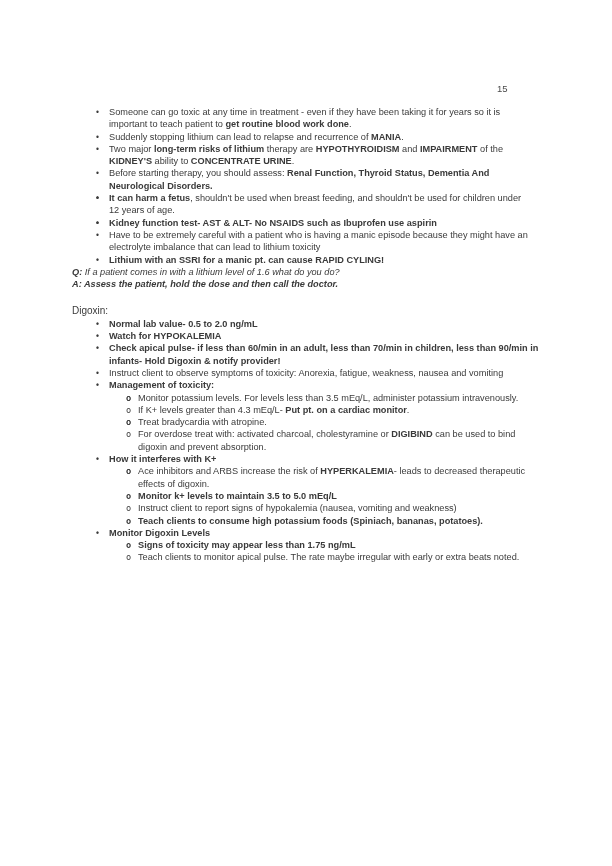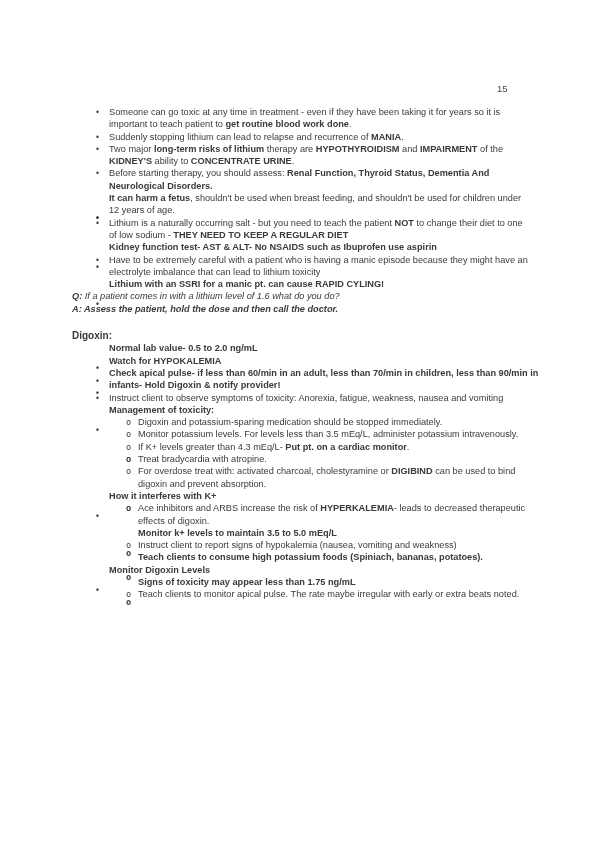--- a/index.html
+++ b/index.html
@@ -17,78 +17,77 @@
     position:absolute;
     left:497px;top:83px;
     font-size:9.5px;
     color:#4a4a4a;
   }
   .content{
     position:absolute;
     left:72px;top:106px;
     width:500px;
   }
-  .b{font-weight:700;margin-top:20px;}
+  .b{font-weight:700;}
   .li{
     position:relative;
     white-space:pre-wrap;
   }
   .li.l1{padding-left:37px;}
   .li.l2{padding-left:66px;}
   .marker{
     position:absolute;top:0;
     display:inline-block;
   }
   .l1 > .marker{left:24px;font-size:8.5px;}
   .l2 > .marker{left:54px;font-family:"DejaVu Sans Mono", monospace;font-size:8.6px;}
   .para{margin:0;white-space:pre-wrap;font-style:italic;}
   .heading{
     margin:15px 0 0 0;
     font-size:10px;
-    font-weight:700;
+    font-weight:400;
     line-height:12.3px;
   }
 </style>
 </head>
 <body>
 
 <div class="page">
   <div class="pagenum">15</div>
   <div class="content">
     <div>
         <div class="li l1"><span class="marker">•</span><span><span>Someone can go toxic at any time in treatment - even if they have been taking it for years so it is
 important to teach patient to </span><span class="b">get routine blood work done</span><span>.</span></span></div>
         <div class="li l1"><span class="marker">•</span><span><span>Suddenly stopping lithium can lead to relapse and recurrence of </span><span class="b">MANIA</span><span>.</span></span></div>
         <div class="li l1"><span class="marker">•</span><span><span>Two major </span><span class="b">long-term risks of lithium</span><span> therapy are </span><span class="b">HYPOTHYROIDISM</span><span> and </span><span class="b">IMPAIRMENT</span><span> of the
 </span><span class="b">KIDNEY'S</span><span> ability to </span><span class="b">CONCENTRATE URINE</span><span>.</span></span></div>
         <div class="li l1"><span class="marker">•</span><span><span>Before starting therapy, you should assess: </span><span class="b">Renal Function, Thyroid Status, Dementia And
 Neurological Disorders.</span></span></div>
         <div class="li l1"><span class="marker b">•</span></div>
         <div class="li l1"><span class="marker b">•</span><span><span class="b">It can harm a fetus</span><span>, shouldn't be used when breast feeding, and shouldn't be used for children under
 12 years of age.</span></span></div>
-        <div class="li l1"><span class="marker">•</span><span><span>Lithium is a naturally occurring salt - but you need to teach the patient </span><span class="b">NOT</span><span> to change their diet to one
-of low sodium - </span><span class="b">THEY NEED TO KEEP A REGULAR DIET</span></span></div>
+        <div class="li l1"><span class="marker">•</span></div>
         <div class="li l1"><span class="marker b">•</span><span><span class="b">Kidney function test- AST &amp; ALT- No NSAIDS such as Ibuprofen use aspirin</span></span></div>
         <div class="li l1"><span class="marker">•</span><span><span>Have to be extremely careful with a patient who is having a manic episode because they might have an
 electrolyte imbalance that can lead to lithium toxicity</span></span></div>
         <div class="li l1"><span class="marker b">•</span><span><span class="b">Lithium with an SSRI for a manic pt. can cause RAPID CYLING!</span></span></div>
       </div>
     <div>
       <p class="para"><span class="b">Q:</span><span> If a patient comes in with a lithium level of 1.6 what do you do?</span></p>
       <p class="para"><span class="b">A: Assess the patient, hold the dose and then call the doctor.</span></p>
     </div>
     <h3 class="heading">Digoxin:</h3>
     <div>
         <div class="li l1"><span class="marker b">•</span><span><span class="b">Normal lab value- 0.5 to 2.0 ng/mL</span></span></div>
         <div class="li l1"><span class="marker b">•</span><span><span class="b">Watch for HYPOKALEMIA</span></span></div>
         <div class="li l1"><span class="marker b">•</span><span><span class="b">Check apical pulse- if less than 60/min in an adult, less than 70/min in children, less than 90/min in
 infants- Hold Digoxin &amp; notify provider!</span></span></div>
         <div class="li l1"><span class="marker">•</span><span><span>Instruct client to observe symptoms of toxicity: Anorexia, fatigue, weakness, nausea and vomiting</span></span></div>
         <div class="li l1"><span class="marker b">•</span><span><span class="b">Management of toxicity:</span></span></div>
-        <div class="li l2"><span class="marker">o</span><span><span>Digoxin and potassium-sparing medication should be stopped immediately.</span></span></div>
+        <div class="li l2"><span class="marker">o</span></div>
         <div class="li l2"><span class="marker">o</span><span><span>Monitor potassium levels. For levels less than 3.5 mEq/L, administer potassium intravenously.</span></span></div>
         <div class="li l2"><span class="marker">o</span><span><span>If K+ levels greater than 4.3 mEq/L- </span><span class="b">Put pt. on a cardiac monitor</span><span>.</span></span></div>
         <div class="li l2"><span class="marker">o</span></div>
         <div class="li l2"><span class="marker">o</span><span><span>Treat bradycardia with atropine.</span></span></div>
         <div class="li l2"><span class="marker">o</span><span><span>For overdose treat with: activated charcoal, cholestyramine or </span><span class="b">DIGIBIND</span><span> can be used to bind
 digoxin and prevent absorption.</span></span></div>
         <div class="li l1"><span class="marker b">•</span><span><span class="b">How it interferes with K+</span></span></div>
         <div class="li l2"><span class="marker">o</span></div>
         <div class="li l2"><span class="marker">o</span><span><span>Ace inhibitors and ARBS increase the risk of </span><span class="b">HYPERKALEMIA</span><span>- leads to decreased therapeutic
 effects of digoxin.</span></span></div>

